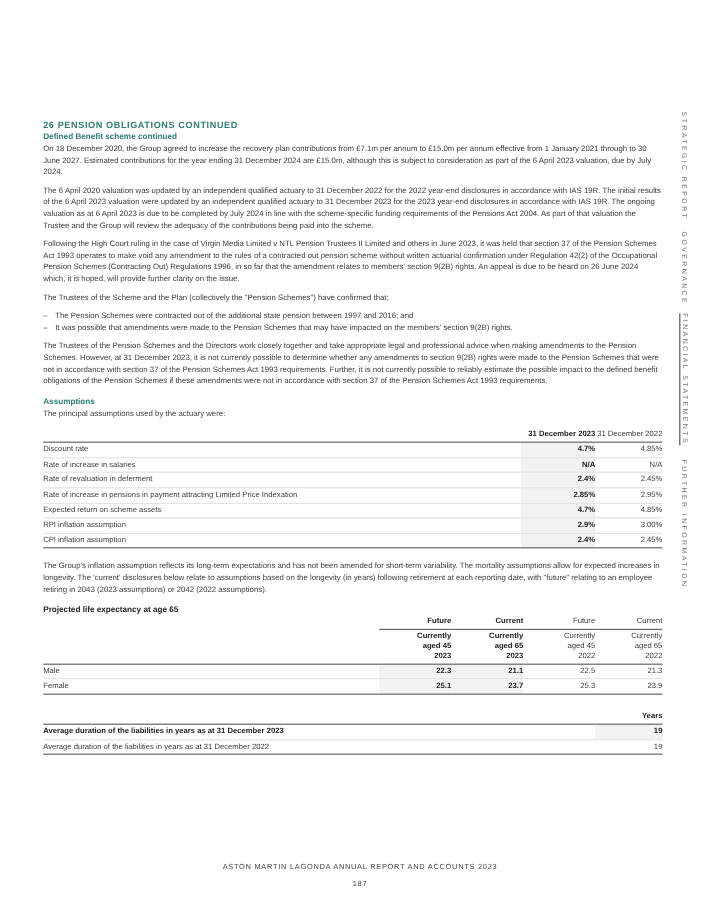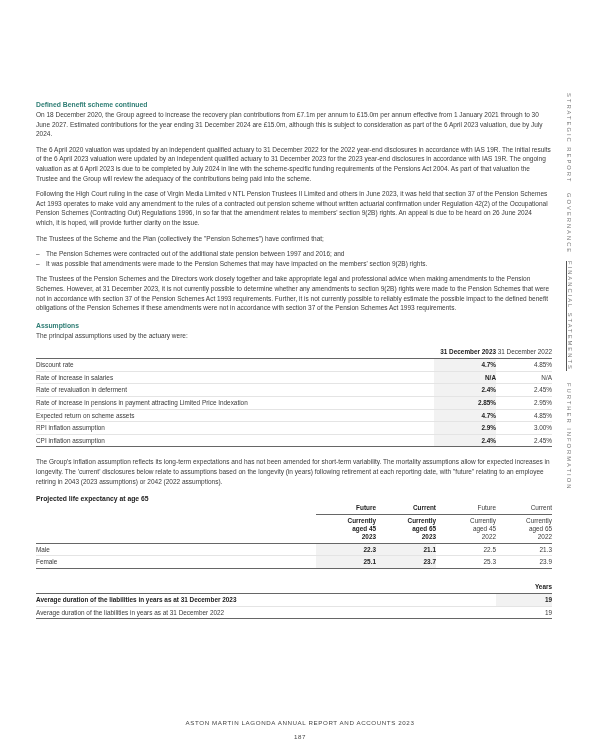--- a/index.html
+++ b/index.html
@@ -23,20 +23,21 @@
   .bold-label { font-weight:bold; color:#222; }
   .side-nav { position:absolute; left:566px; top:93px; width:12px; height:400px; }
   .side-item { position:absolute; left:0; writing-mode:vertical-rl; font-size:5.8px; letter-spacing:2px; color:#777; white-space:nowrap; }
   .side-item.active { border-left:0.8px solid #555; }
   .footer { position:absolute; left:0; width:600px; text-align:center; font-size:6.2px; letter-spacing:0.6px; color:#444; }
 </style>
 </head>
 <body>
 
 <div class="page">
+  <h1 class="h1">26 PENSION OBLIGATIONS CONTINUED</h1>
   <h2 class="h2">Defined Benefit scheme continued</h2>
   <p>On 18 December 2020, the Group agreed to increase the recovery plan contributions from £7.1m per annum to £15.0m per annum effective from 1 January 2021 through to 30 June 2027. Estimated contributions for the year ending 31 December 2024 are £15.0m, although this is subject to consideration as part of the 6 April 2023 valuation, due by July 2024.</p>
   <p>The 6 April 2020 valuation was updated by an independent qualified actuary to 31 December 2022 for the 2022 year-end disclosures in accordance with IAS 19R. The initial results of the 6 April 2023 valuation were updated by an independent qualified actuary to 31 December 2023 for the 2023 year-end disclosures in accordance with IAS 19R. The ongoing valuation as at 6 April 2023 is due to be completed by July 2024 in line with the scheme-specific funding requirements of the Pensions Act 2004. As part of that valuation the Trustee and the Group will review the adequacy of the contributions being paid into the scheme.</p>
   <p>Following the High Court ruling in the case of Virgin Media Limited v NTL Pension Trustees II Limited and others in June 2023, it was held that section 37 of the Pension Schemes Act 1993 operates to make void any amendment to the rules of a contracted out pension scheme without written actuarial confirmation under Regulation 42(2) of the Occupational Pension Schemes (Contracting Out) Regulations 1996, in so far that the amendment relates to members' section 9(2B) rights. An appeal is due to be heard on 26 June 2024 which, it is hoped, will provide further clarity on the issue.</p>
   <p>The Trustees of the Scheme and the Plan (collectively the "Pension Schemes") have confirmed that;</p>
   <ul>
     <li>The Pension Schemes were contracted out of the additional state pension between 1997 and 2016; and</li>
     <li>It was possible that amendments were made to the Pension Schemes that may have impacted on the members' section 9(2B) rights.</li>
   </ul>
   <p>The Trustees of the Pension Schemes and the Directors work closely together and take appropriate legal and professional advice when making amendments to the Pension Schemes. However, at 31 December 2023, it is not currently possible to determine whether any amendments to section 9(2B) rights were made to the Pension Schemes that were not in accordance with section 37 of the Pension Schemes Act 1993 requirements. Further, it is not currently possible to reliably estimate the possible impact to the defined benefit obligations of the Pension Schemes if these amendments were not in accordance with section 37 of the Pension Schemes Act 1993 requirements.</p>

